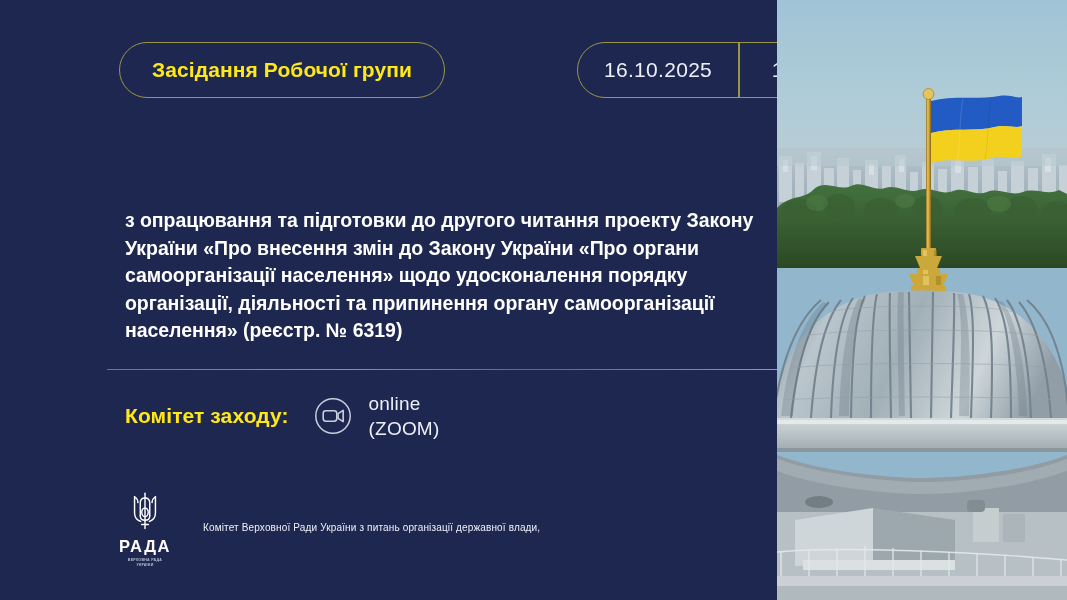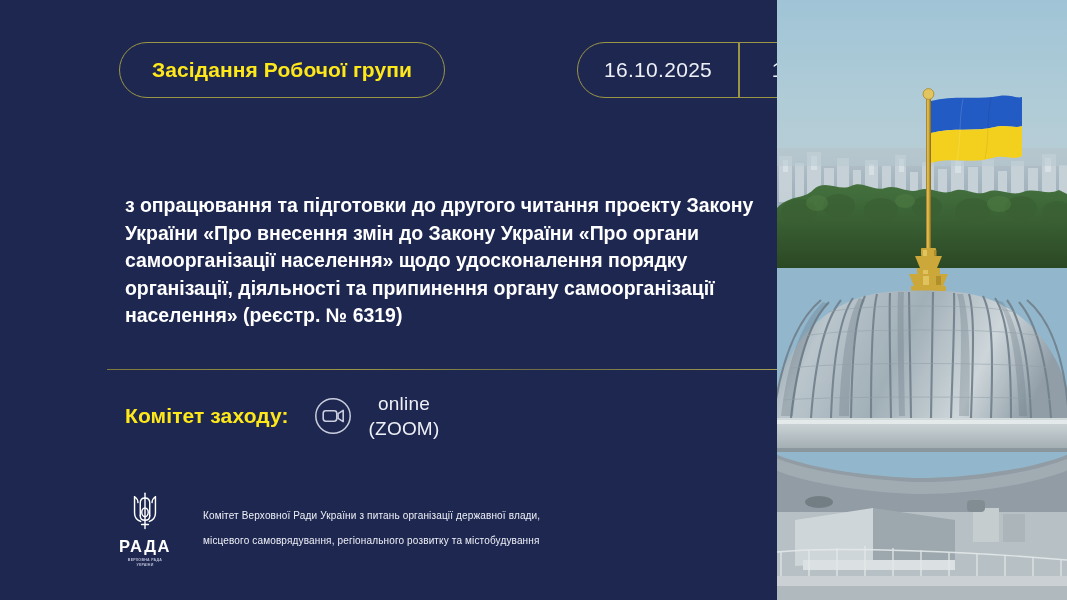--- a/index.html
+++ b/index.html
@@ -80,21 +80,21 @@
   .dt-sep {
     width: 1.6px;
     background: #9b9646;
     flex: 0 0 auto;
   }
   .dt-time { padding: 0 32px; }
 
   
   .description {
     position: absolute;
-    left: 78px; top: 192px;
+    left: 78px; top: 207px;
     width: 640px;
     color: #ffffff;
     font-size: 19.5px;
     font-weight: bold;
     line-height: 27.5px;
     letter-spacing: -0.05px;
   }
 
   
   .divider {
@@ -128,21 +128,20 @@
     align-items: center;
     justify-content: center;
     flex: 0 0 auto;
   }
   .format-text {
     margin-left: 14px;
     color: #eef0f7;
     font-size: 19px;
     line-height: 25px;
     letter-spacing: 0.2px;
-    text-align: center;
   }
 
   
   .footer {
     position: absolute;
     left: 60px; top: 488px;
     width: 700px;
     display: flex;
     align-items: center;
   }
@@ -252,21 +251,20 @@
         </span>
         <span class="logo-word">РАДА</span>
         <span class="logo-sub">
           <span>ВЕРХОВНА РАДА</span><br>
           <span>УКРАЇНИ</span>
         </span>
       </div>
 
       <div class="footer-text">
         <span>Комітет Верховної Ради України з питань організації державної влади,</span><br>
-        <span>місцевого самоврядування, регіонального розвитку та містобудування</span>
       </div>
 
     </div>
 
   </div>
 
   <div class="photo">
     <svg viewBox="0 0 290 600" preserveAspectRatio="xMidYMid slice" aria-hidden="true">
       <defs>
         <linearGradient id="skyGrad" x1="0" y1="0" x2="0" y2="1">

